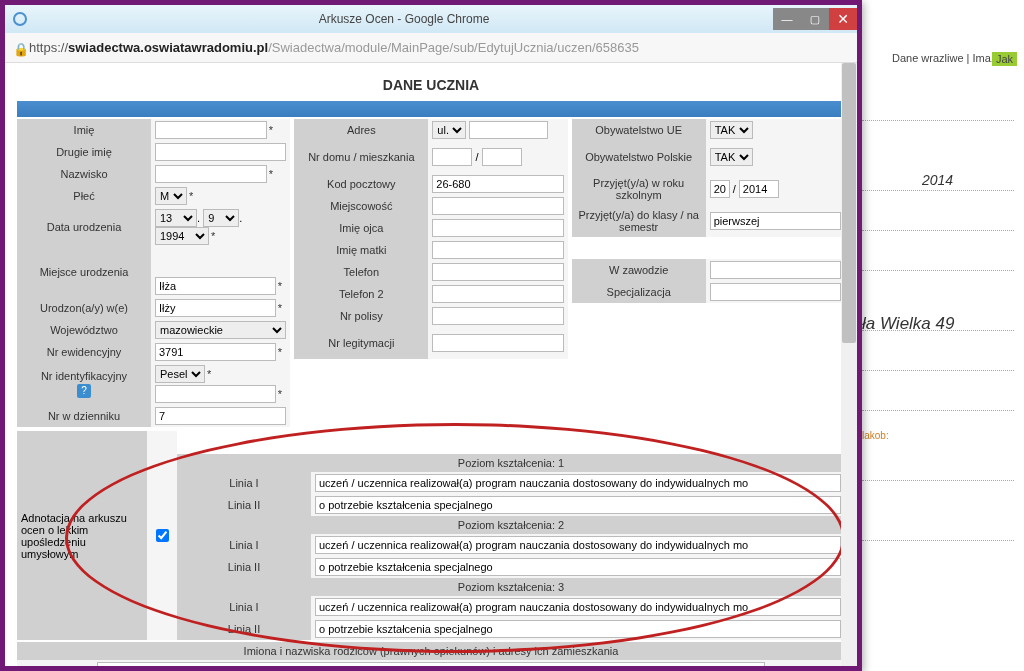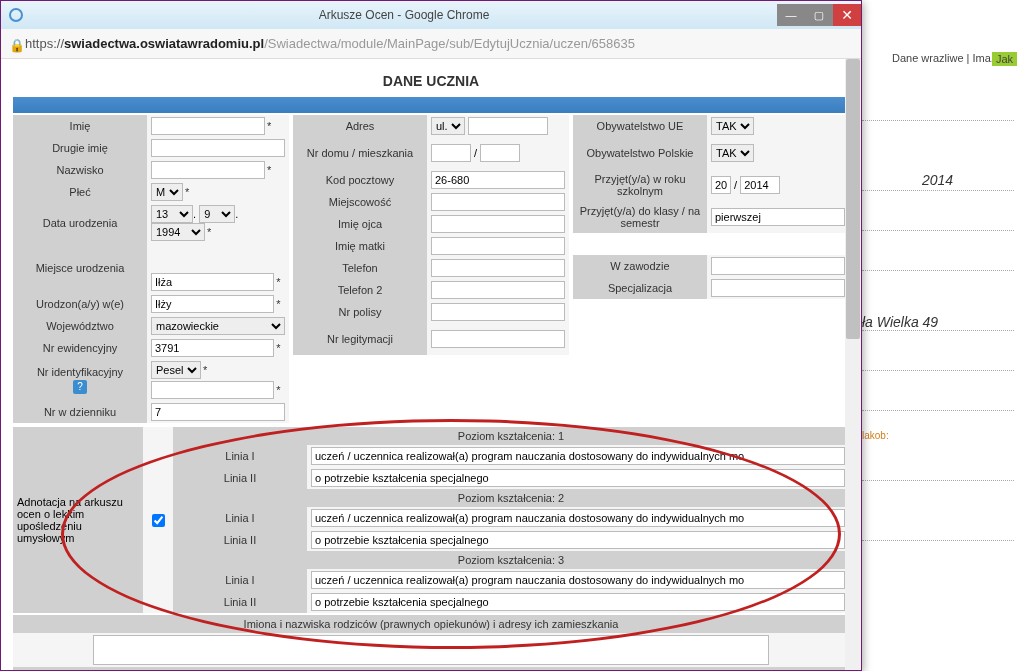--- a/index.html
+++ b/index.html
@@ -1,20 +1,20 @@
 <!DOCTYPE html>
 <html><head>
 <meta charset="utf-8">
 <style>
 * { box-sizing: border-box; margin: 0; padding: 0; font-family: Arial, sans-serif; }
 body { background: #f0f0f0; font-size: 11px; }
 .desktop { position: relative; width: 1024px; height: 671px; background: #fff; overflow: hidden; }
 
 
-.chrome-window { position: absolute; left: 0; top: 0; width: 862px; height: 671px; background: #fff; border: 1px solid #701a75; box-shadow: 2px 2px 8px rgba(0,0,0,0.3); }
+.chrome-window { position: absolute; left: 0; top: 0; width: 862px; height: 671px; background: #fff; border: 5px solid #701a75; box-shadow: 2px 2px 8px rgba(0,0,0,0.3); }
 .titlebar { height: 28px; background: linear-gradient(#e8f4fb, #d0e8f5); display: flex; align-items: center; padding: 0 0 0 8px; position: relative; }
 .titlebar-icon { width: 14px; height: 14px; border: 2px solid #4a90d0; border-radius: 50%; margin-right: 8px; }
 .titlebar-title { flex: 1; text-align: center; color: #444; font-size: 12px; }
 .window-controls { display: flex; height: 22px; }
 .wc-btn { width: 28px; height: 22px; display: flex; align-items: center; justify-content: center; font-size: 11px; color: #fff; }
 .wc-min { background: #888; }
 .wc-max { background: #888; }
 .wc-close { background: #d04040; font-size: 14px; }
 
 .addressbar { height: 30px; background: #f7f7f7; border-bottom: 1px solid #ddd; display: flex; align-items: center; padding: 0 8px; font-size: 13px; color: #555; }
@@ -38,33 +38,33 @@
 .col { flex: 1; }
 
 .help-icon { display: inline-block; width: 14px; height: 14px; background: #3a8ed0; color: #fff; font-size: 10px; text-align: center; line-height: 14px; border-radius: 2px; margin-top: 2px; }
 
 .section-header { background: #d0d0d0; text-align: center; font-size: 11px; padding: 3px; color: #333; }
 .wide-input { width: 100%; height: 18px; border: 1px solid #bbb; padding: 0 3px; font-size: 11px; }
 
 .annotation-row { display: flex; }
 .annotation-label { background: #d0d0d0; width: 130px; display: flex; flex-direction: column; align-items: center; justify-content: center; text-align: left; font-size: 11px; padding: 4px; }
 .annotation-check { width: 30px; background: #f5f5f5; display: flex; align-items: center; justify-content: center; }
-.annotation-content { flex: 1; }
+.annotation-content { flex: 1; margin-top: 23px; }
 
 .red-ellipse { position: absolute; border: 3px solid #c02020; border-radius: 50%; pointer-events: none; width: 780px; height: 230px; left: 60px; top: 360px; }
 
 .scrollbar { position: absolute; right: 0; top: 58px; bottom: 0; width: 16px; background: #f0f0f0; }
 .scroll-thumb { position: absolute; top: 0; width: 14px; left: 1px; height: 280px; background: #c0c0c0; border-radius: 2px; }
 
 
 .bg-window { position: absolute; left: 862px; top: 0; width: 162px; height: 671px; background: #fff; }
 .bg-tab { position: absolute; top: 52px; left: 30px; font-size: 11px; color: #444; }
 .bg-tab2 { position: absolute; top: 52px; left: 130px; font-size: 11px; color: #444; background: #9c3; padding: 1px 4px; }
 .bg-year { position: absolute; top: 172px; left: 60px; font-size: 14px; font-style: italic; color: #333; }
-.bg-addr { position: absolute; top: 314px; left: 0px; font-size: 14px; font-style: italic; color: #333; }
+.bg-addr { position: absolute; top: 314px; left: 0px; font-size: 17px; font-style: italic; color: #333; }
 .bg-lines { position: absolute; left: 0; right: 10px; border-bottom: 1px dotted #aaa; }
 .bg-orange { position: absolute; top: 430px; left: 0; font-size: 10px; color: #d08020; }
 </style>
 </head>
 <body>
 
 <div class="desktop">
 
   <div class="bg-window">
     <span class="bg-tab">Dane wrazliwe | Ima...</span>

